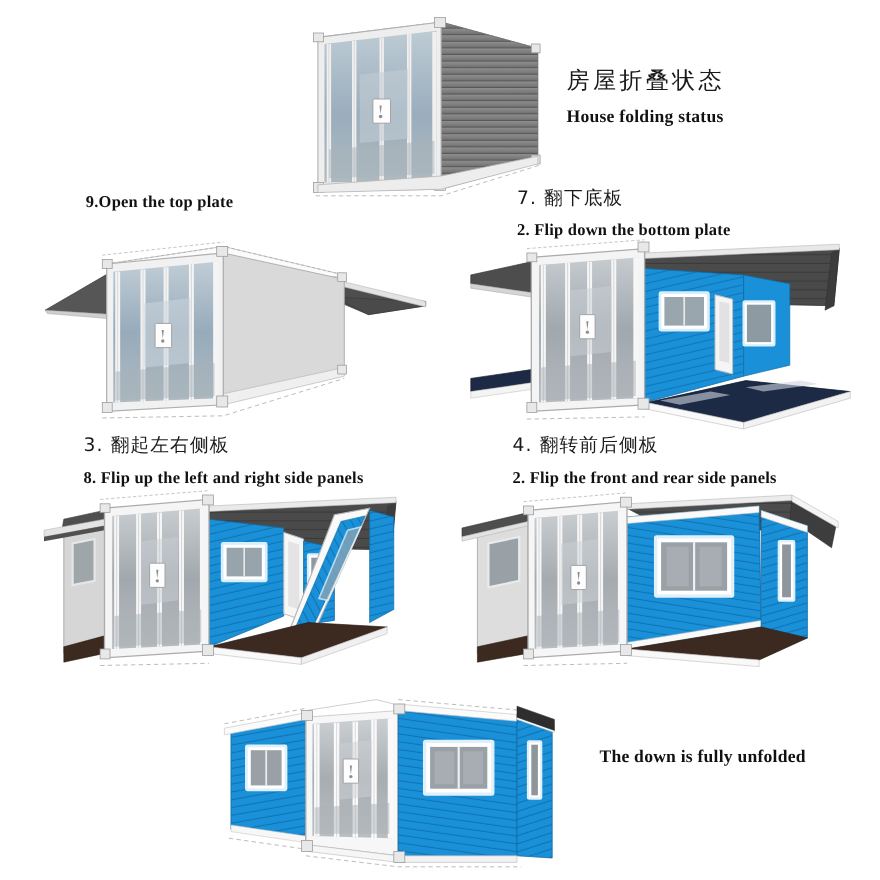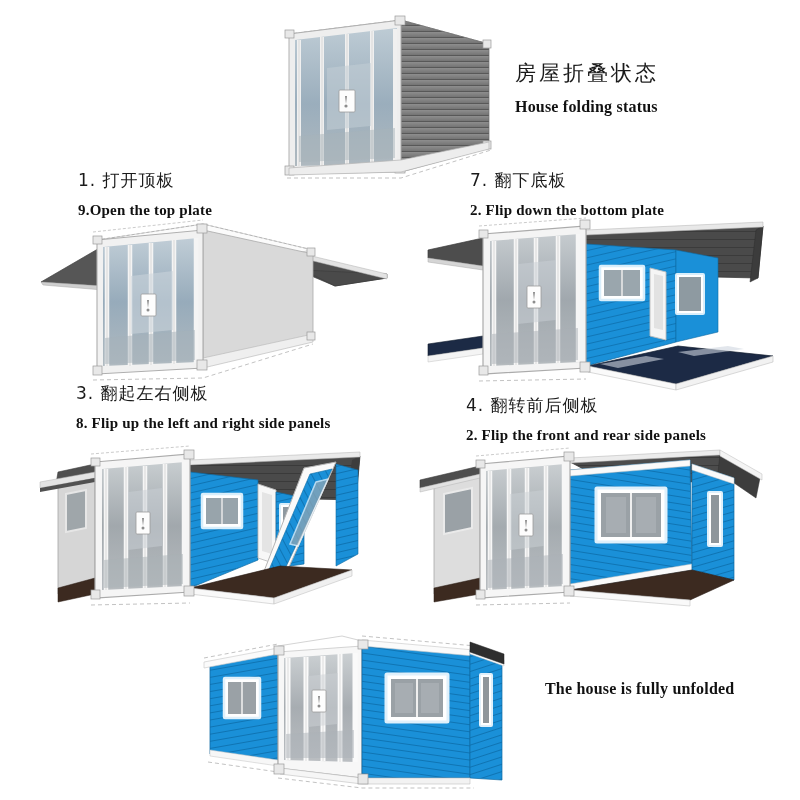--- a/index.html
+++ b/index.html
@@ -109,21 +109,20 @@
       <polyline points="12,170 126,170 216,142" fill="none" stroke="#a8a8a8" stroke-width="0.7" stroke-dasharray="4 3"></polyline>
     </svg>
   </div>
 
   <div class="caption cap-status" style="left:515px; top:58px;">
     <div class="cap-cn">房屋折叠状态</div>
     <div class="cap-en">House folding status</div>
   </div>
 
   <div class="caption" style="left:78px; top:168px;">
-    <div class="cap-cn">1. 打开顶板</div>
     <div class="cap-en">9.Open the top plate</div>
   </div>
 
   <div class="caption" style="left:470px; top:168px;">
     <div class="cap-cn">7. 翻下底板</div>
     <div class="cap-en">2. Flip down the bottom plate</div>
   </div>
 
   <div class="scene" style="left:35px; top:218px;">
     <svg width="400" height="175" viewBox="0 0 400 175">
@@ -263,21 +262,21 @@
         <rect x="51" y="14" width="9" height="8"></rect>
           <rect x="51" y="150" width="9" height="9"></rect>
         <rect x="152" y="4" width="10" height="9"></rect>
           <rect x="152" y="146" width="10" height="10"></rect>
       </g>
       <polyline points="51,165 158,163" fill="none" stroke="#a8a8a8" stroke-width="0.7" stroke-dasharray="4 3"></polyline>
       <polyline points="51,10 158,2" fill="none" stroke="#a8a8a8" stroke-width="0.6" stroke-dasharray="3 2"></polyline>
     </svg>
   </div>
 
-  <div class="caption" style="left:76px; top:381px;">
+  <div class="caption" style="left:76px; top:393px;">
     <div class="cap-cn">3. 翻起左右侧板</div>
     <div class="cap-en">8. Flip up the left and right side panels</div>
   </div>
 
   <div class="caption" style="left:466px; top:393px;">
     <div class="cap-cn">4. 翻转前后侧板</div>
     <div class="cap-en">2. Flip the front and rear side panels</div>
   </div>
 
   <div class="scene" style="left:40px; top:442px;">
@@ -552,16 +551,16 @@
       <g fill="#e8e8e8" stroke="#9a9a9a" stroke-width="0.7">
         <rect x="144" y="18" width="10" height="9"></rect>
           <rect x="144" y="136" width="10" height="10"></rect>
         <rect x="228" y="12" width="10" height="9"></rect>
           <rect x="228" y="146" width="10" height="10"></rect>
       </g>
     </svg>
   </div>
 
   <div class="caption cap-status" style="left:545px; top:672px;">
-    <div class="cap-en">The house is fully unfolded</div>
+    <div class="cap-en">The down is fully unfolded</div>
   </div>
 
 </div>
 
 </body></html>

